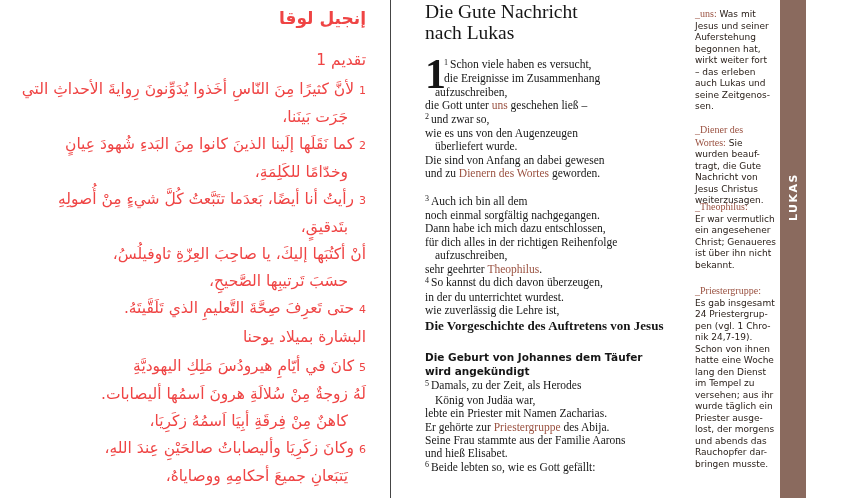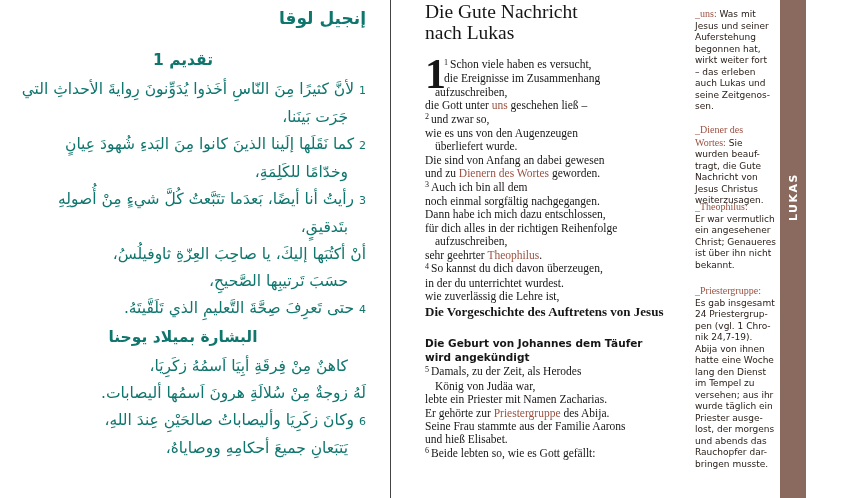--- a/index.html
+++ b/index.html
@@ -1,35 +1,35 @@
 <!DOCTYPE html>
 <html style="--accent: #9a5140;"><head>
 <meta charset="utf-8">
 <style>
   html,body{margin:0;padding:0;}
   body{width:844px;height:498px;background:#fff;font-family:"Liberation Serif",serif;}
   .page{position:relative;width:844px;height:498px;overflow:hidden;background:#fff;}
 
   
   .arabic-col{position:absolute;left:0;top:0;width:366px;height:366px;direction:rtl;text-align:right;
-    font-family:"DejaVu Sans",sans-serif;color:#0f766e;padding-top:8px;box-sizing:border-box;}
+    font-family:"DejaVu Sans",sans-serif;color:#ef4444;padding-top:8px;box-sizing:border-box;}
   .ar-title{font-weight:bold;font-size:17px;line-height:20px;margin:0 0 22px 0;}
-  .ar-heading{font-weight:bold;font-size:15.5px;line-height:20px;margin:0 0 6px 0;white-space:nowrap;text-align:center;}
+  .ar-heading{font-weight:normal;font-size:15.5px;line-height:20px;margin:0 0 6px 0;white-space:nowrap;}
   .ar-group + .ar-heading{margin-top:4px;}
   .ar-line{font-size:15.5px;line-height:27px;white-space:nowrap;}
   .ar-ind{padding-right:18px;}
   .ar-vnum{font-size:11px;}
 
   
   .divider{position:absolute;left:390px;top:0;width:1px;height:498px;background:#454545;}
 
   
   .german-col{position:absolute;left:425px;top:0;width:268px;color:#161616;padding-top:1px;}
   .de-title{font-size:19.5px;line-height:21px;}
-  .de-para{}
+  .de-para{margin-top:14px;}
   .de-chapter{margin-top:15px;position:relative;}
   .de-line{font-size:11.5px;line-height:13.4px;white-space:nowrap;}
   .de-ind1{padding-left:10px;}
   .de-ind2{padding-left:19px;}
   .de-dropcap{position:absolute;left:0;top:2px;font-size:42px;line-height:28px;font-weight:bold;}
   .de-sup{font-size:8px;position:relative;top:-3.5px;margin-right:2px;}
   .de-red{color:var(--accent,#9a5140);text-align:right;}
   .de-secheading{font-weight:bold;font-size:13px;line-height:18px;white-space:nowrap;}
   .de-subheading{margin-top:16px;font-family:"DejaVu Sans",sans-serif;font-weight:bold;
     font-size:10.5px;line-height:13.5px;}
@@ -63,22 +63,23 @@
           <div class="ar-line"><span class="ar-vnum">2</span> كما نَقَلَها إلَينا الذينَ كانوا مِنَ البَدءِ شُهودَ عِيانٍ</div>
           <div class="ar-line ar-ind">وخدّامًا للكَلِمَةِ،</div>
           <div class="ar-line"><span class="ar-vnum">3</span> رأيتُ أنا أيضًا، بَعدَما تتَبَّعتُ كُلَّ شيءٍ مِنْ أُصولِهِ</div>
           <div class="ar-line ar-ind">بتَدقيقٍ،</div>
           <div class="ar-line">أنْ أكتُبَها إليكَ، يا صاحِبَ العِزّةِ ثاوفيلُسُ،</div>
           <div class="ar-line ar-ind">حسَبَ تَرتيبِها الصَّحيحِ،</div>
           <div class="ar-line"><span class="ar-vnum">4</span> حتى تَعرِفَ صِحَّةَ التَّعليمِ الذي تَلَقَّيتَهُ.</div>
         </div>
         <div class="ar-heading">البشارة بميلاد يوحنا</div>
         <div class="ar-group">
+          <div class="ar-line"><span class="ar-vnum">5</span> كانَ في أيّامِ هيرودُسَ مَلِكِ اليهوديَّةِ</div>
+          <div class="ar-line">لَهُ زوجةٌ مِنْ سُلالَةِ هرونَ اَسمُها أليصابات.</div>
           <div class="ar-line ar-ind">كاهنٌ مِنْ فِرقَةِ أبِيَا اَسمُهُ زكَرِيَا،</div>
-          <div class="ar-line">لَهُ زوجةٌ مِنْ سُلالَةِ هرونَ اَسمُها أليصابات.</div>
           <div class="ar-line"><span class="ar-vnum">6</span> وكانَ زكَرِيَا وأليصاباتُ صالحَيْنِ عِندَ اللهِ،</div>
           <div class="ar-line ar-ind">يَتبَعانِ جميعَ أحكامِهِ ووصاياهُ،</div>
         </div>
       </div>
   </div>
 
   <div class="divider"></div>
 
   <div class="german-col">
     <div class="de-title">
@@ -154,21 +155,21 @@
         <div class="note-line">Christ; Genaueres</div>
         <div class="note-line">ist über ihn nicht</div>
         <div class="note-line">bekannt.</div>
       </div>
       <div class="note" style="top: 285px;">
         <div class="note-line"><span class="note-label">_Priestergruppe:</span></div>
         <div class="note-line">Es gab insgesamt</div>
         <div class="note-line">24 Priestergrup-</div>
         <div class="note-line">pen (vgl. 1 Chro-</div>
         <div class="note-line">nik 24,7-19).</div>
-        <div class="note-line">Abija von ihnen</div>
+        <div class="note-line">Schon von ihnen</div>
         <div class="note-line">hatte eine Woche</div>
         <div class="note-line">lang den Dienst</div>
         <div class="note-line">im Tempel zu</div>
         <div class="note-line">versehen; aus ihr</div>
         <div class="note-line">wurde täglich ein</div>
         <div class="note-line">Priester ausge-</div>
         <div class="note-line">lost, der morgens</div>
         <div class="note-line">und abends das</div>
         <div class="note-line">Rauchopfer dar-</div>
         <div class="note-line">bringen musste.</div>

